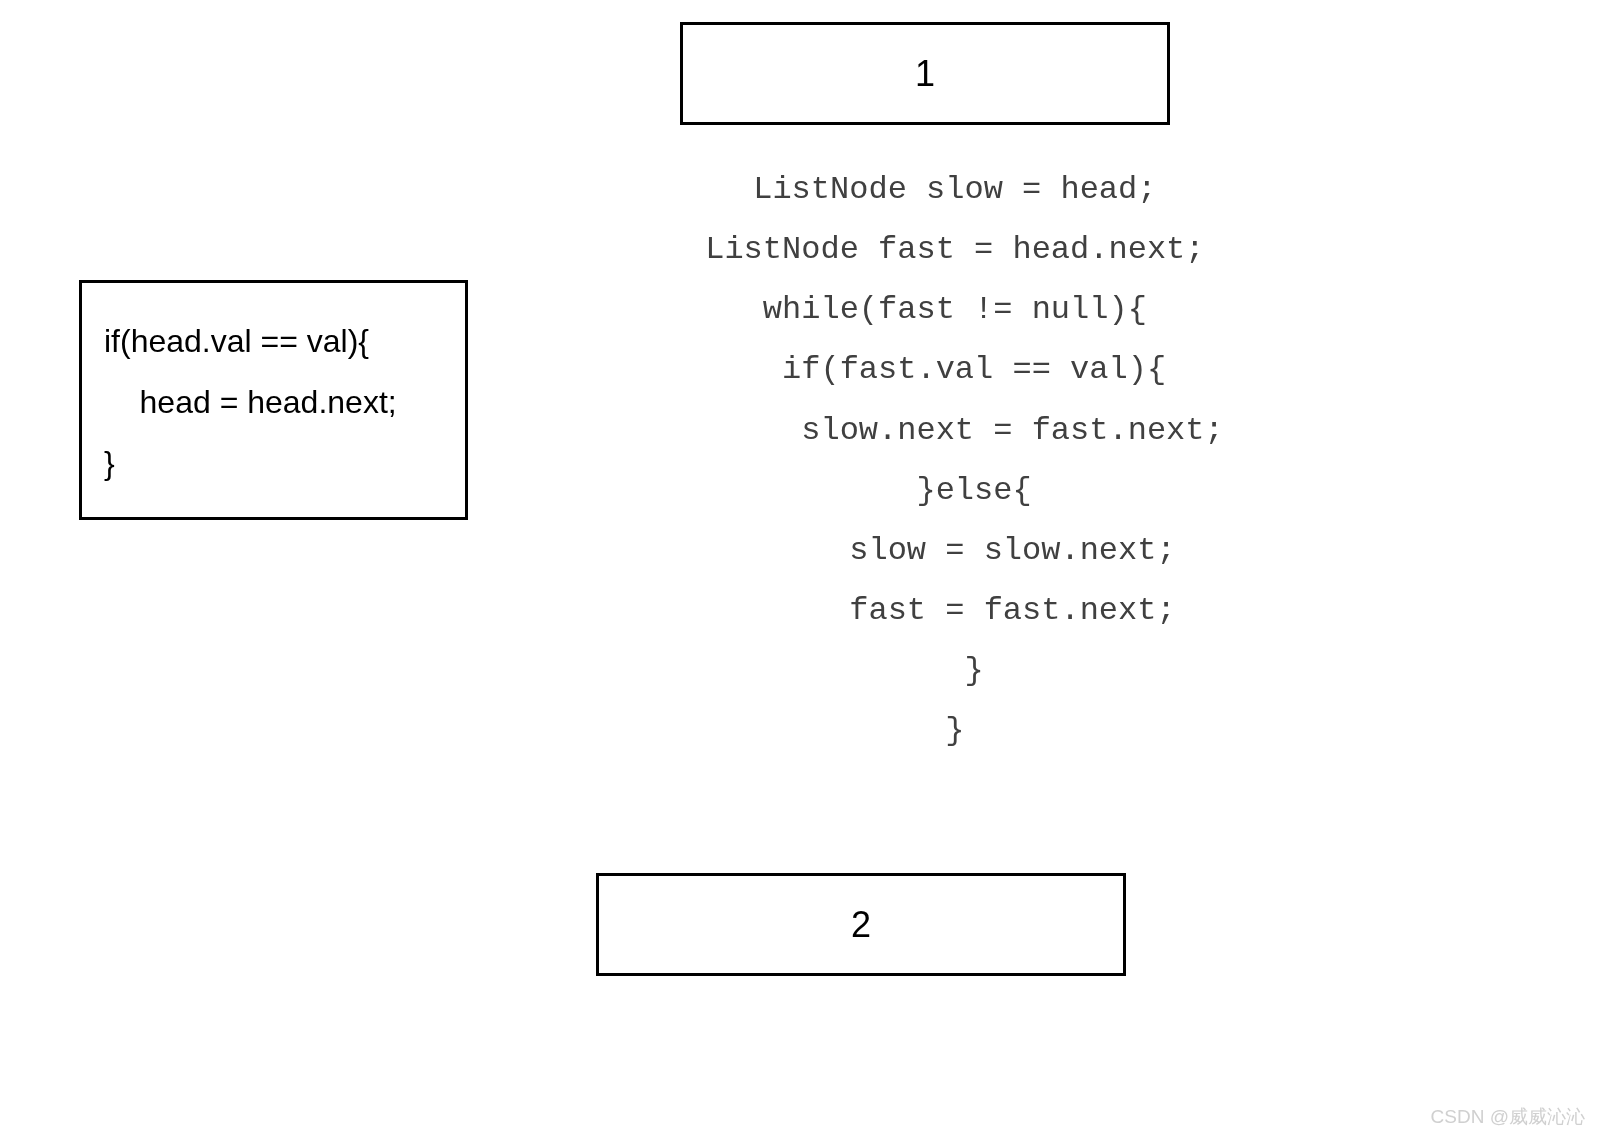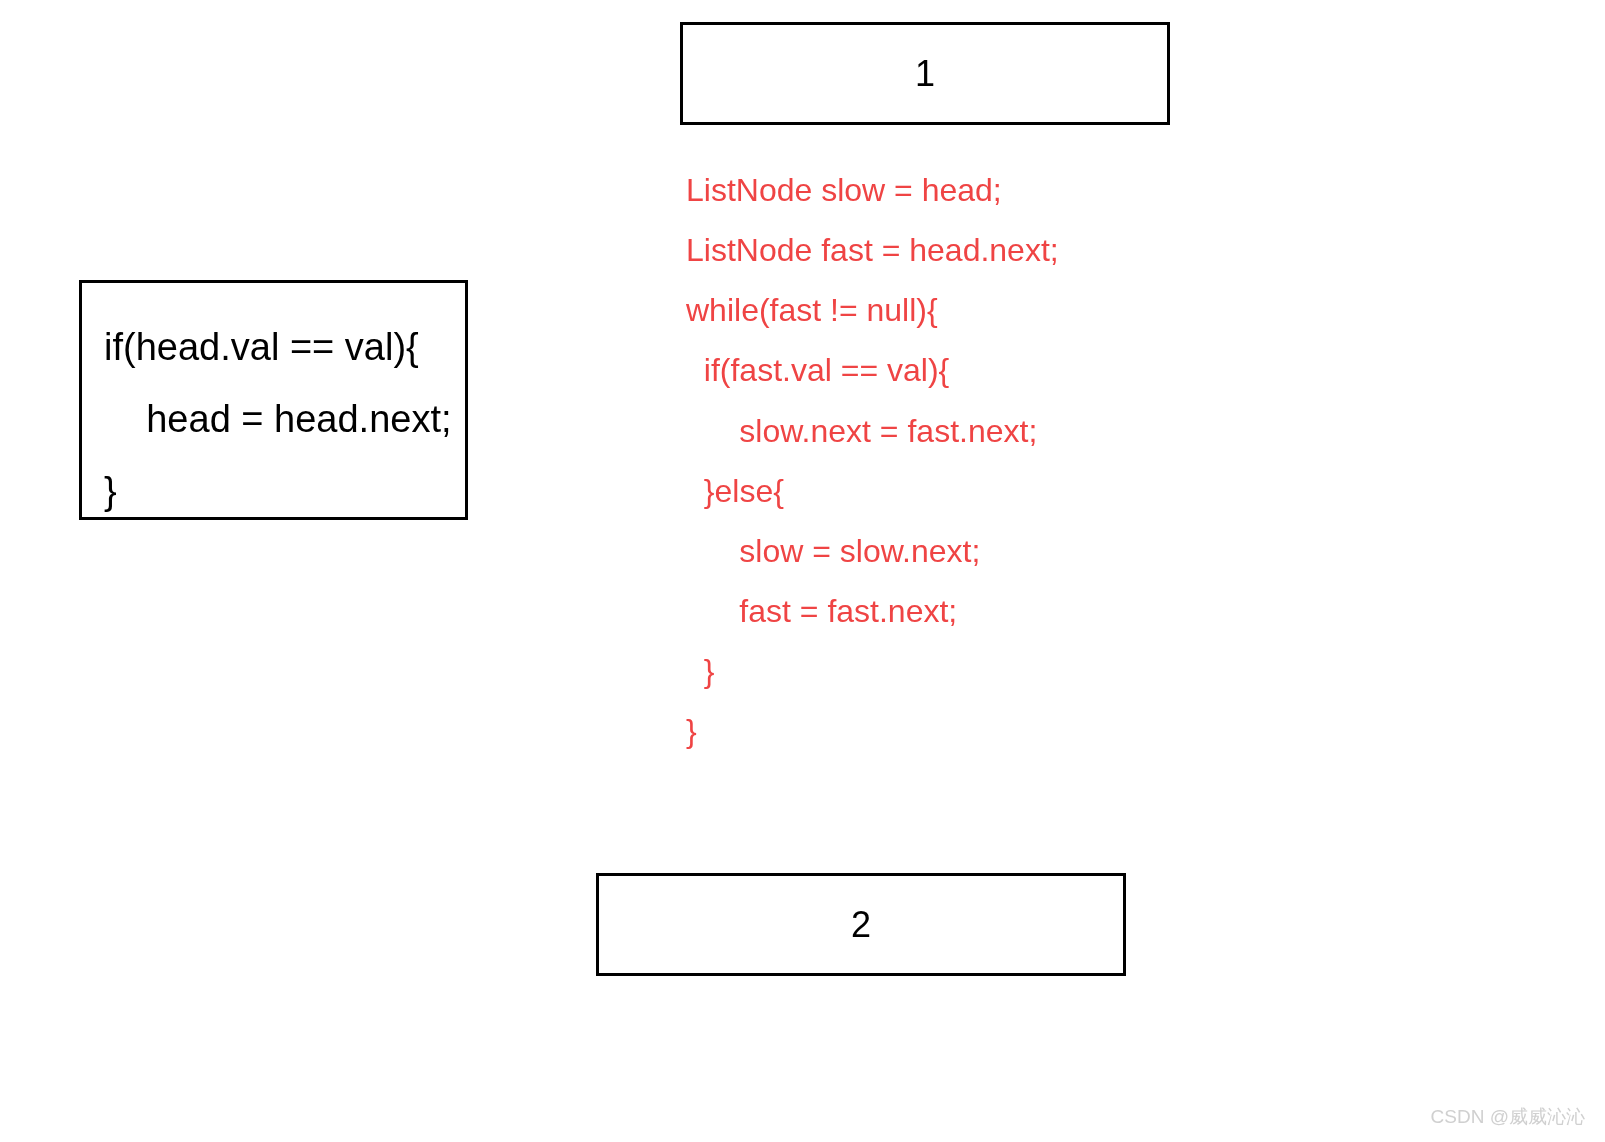--- a/index.html
+++ b/index.html
@@ -43,37 +43,38 @@
       color: #000;
     }
     .box-left {
       left: 79px;
       top: 280px;
       width: 389px;
       height: 240px;
       padding: 28px 22px;
     }
     .code-left {
-      font-size: 38px;
+      font-size: 32px;
       line-height: 1.9;
       color: #000;
       white-space: pre;
       font-family: "Microsoft YaHei", "Segoe UI", Arial, sans-serif;
     }
     .code-right-wrap {
       position: absolute;
       left: 686px;
       top: 160px;
     }
     .code-right {
       font-size: 32px;
       line-height: 1.88;
-      color: #ef4444;
+      color: #404040;
       white-space: pre;
-      font-family: Liberation Sans, sans-serif;
+      font-family: Liberation Mono, monospace;
+      text-align: center;
     }
     .watermark {
       position: absolute;
       right: 20px;
       bottom: 12px;
       font-size: 19px;
       color: #d0d0d0;
       font-family: Arial, "Microsoft YaHei", sans-serif;
     }
   </style>

